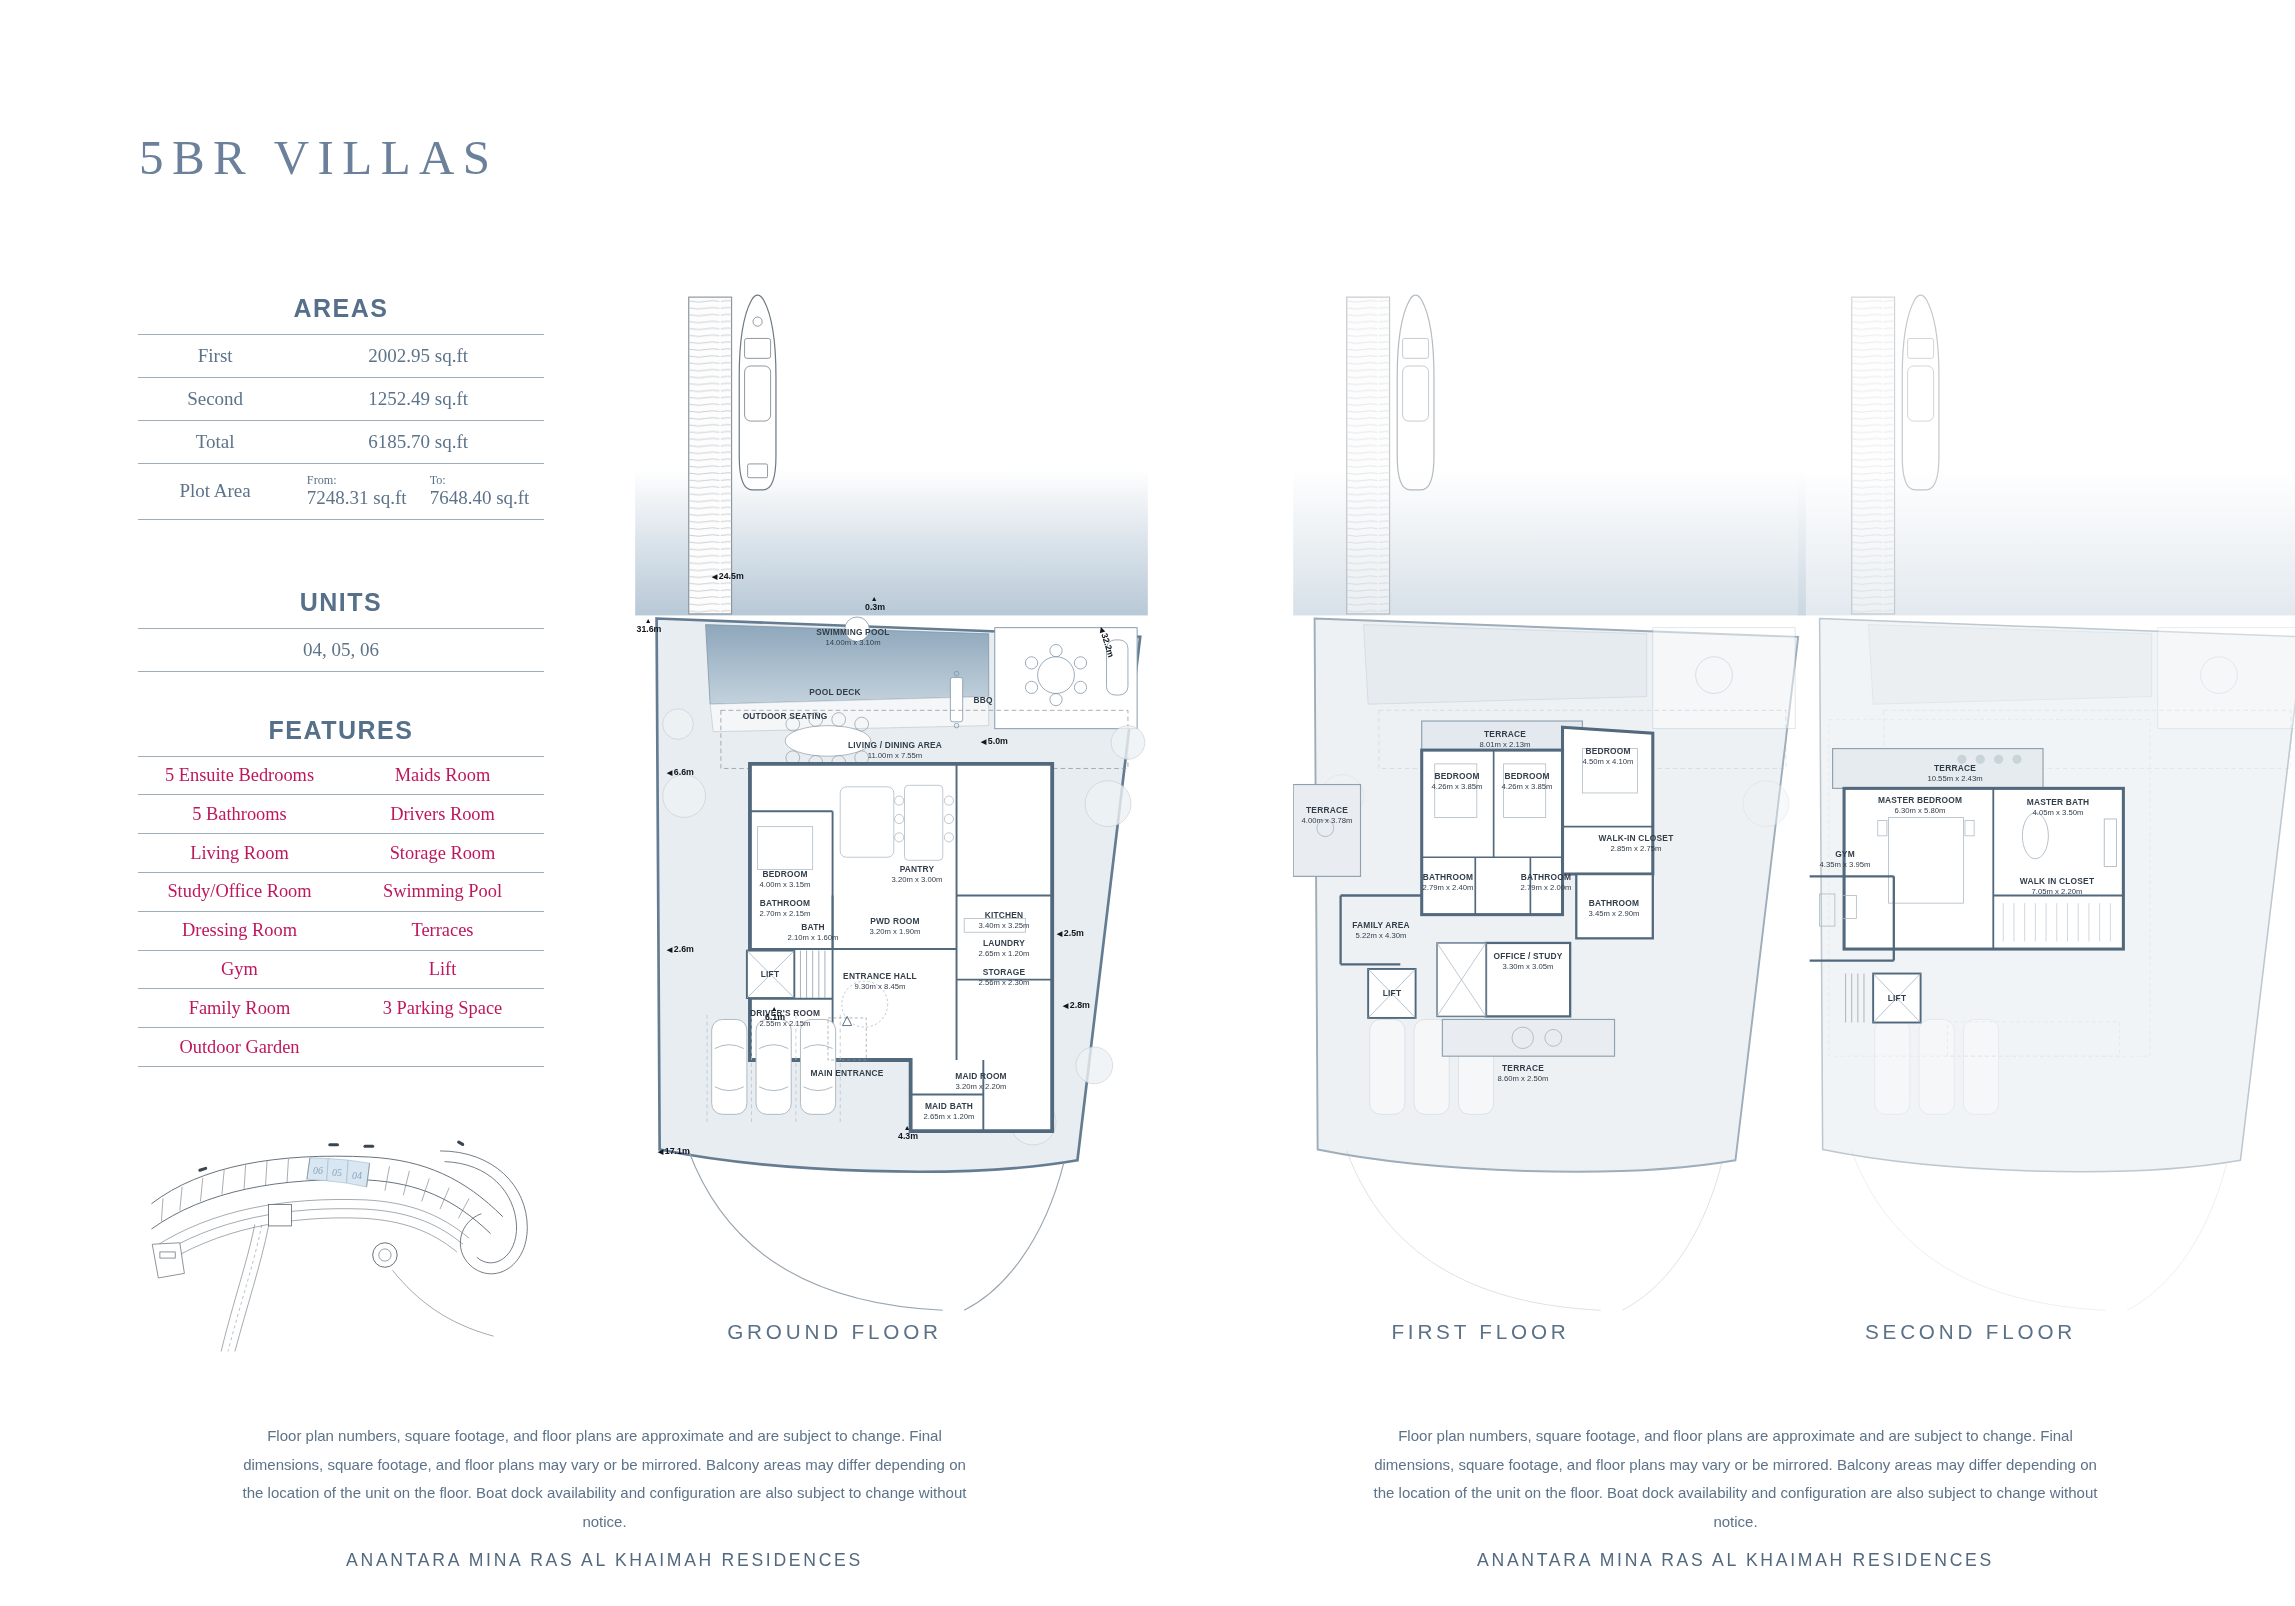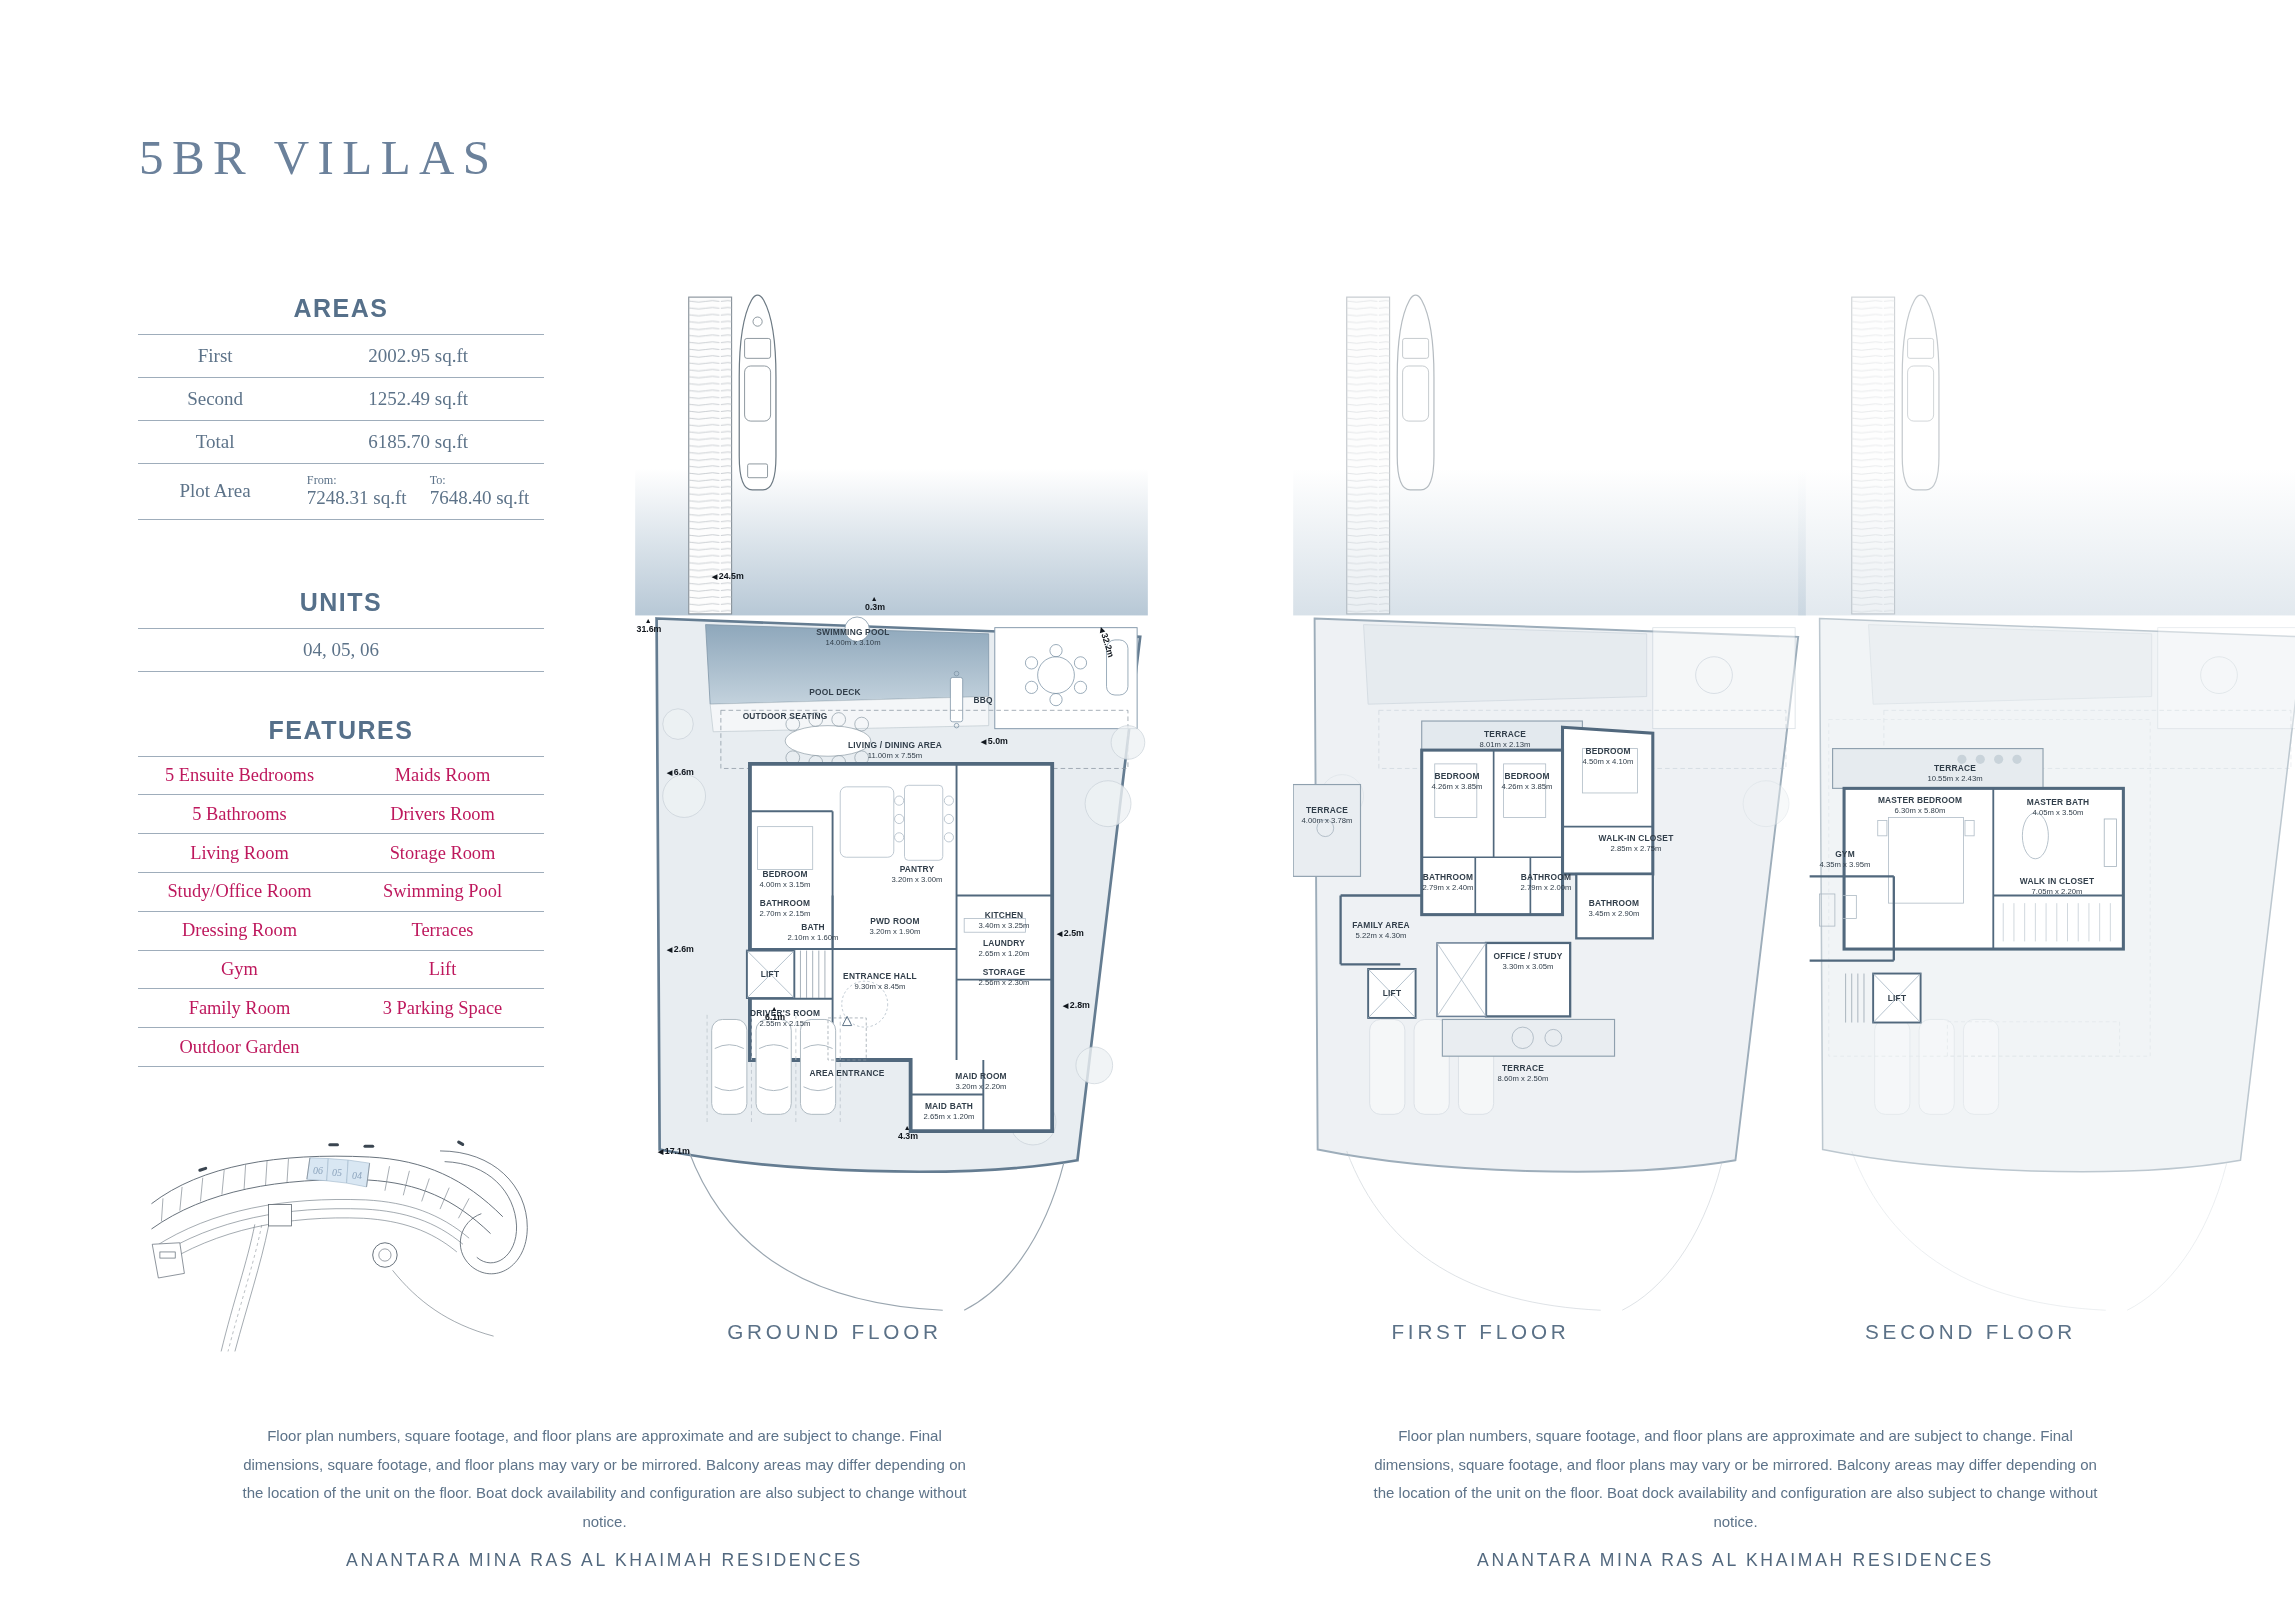--- a/index.html
+++ b/index.html
@@ -394,21 +394,21 @@
         <span class="d">2.65m x 1.20m</span>
       </div>
     <div class="rl" style="left:135px;top:683px;">
         <span class="n">LIFT</span>
       </div>
     <div class="rl" style="left:245px;top:690px;">
         <span class="n">ENTRANCE HALL</span>
         <span class="d">9.30m x 8.45m</span>
       </div>
     <div class="rl" style="left:212px;top:782px;">
-        <span class="n">AREA ENTRANCE</span>
+        <span class="n">MAIN ENTRANCE</span>
       </div>
 
     <div class="dim" style="left:77px;top:280px;"><span class="tri">◀</span><span>24.5m</span></div>
     <div class="dim vert" style="left:1.5px;top:327px;">
         <span class="tri">▲</span>
         <span>31.6m</span>
       </div>
     <div class="dim vert" style="left:230px;top:305px;">
         <span class="tri">▲</span>
         <span>0.3m</span>

